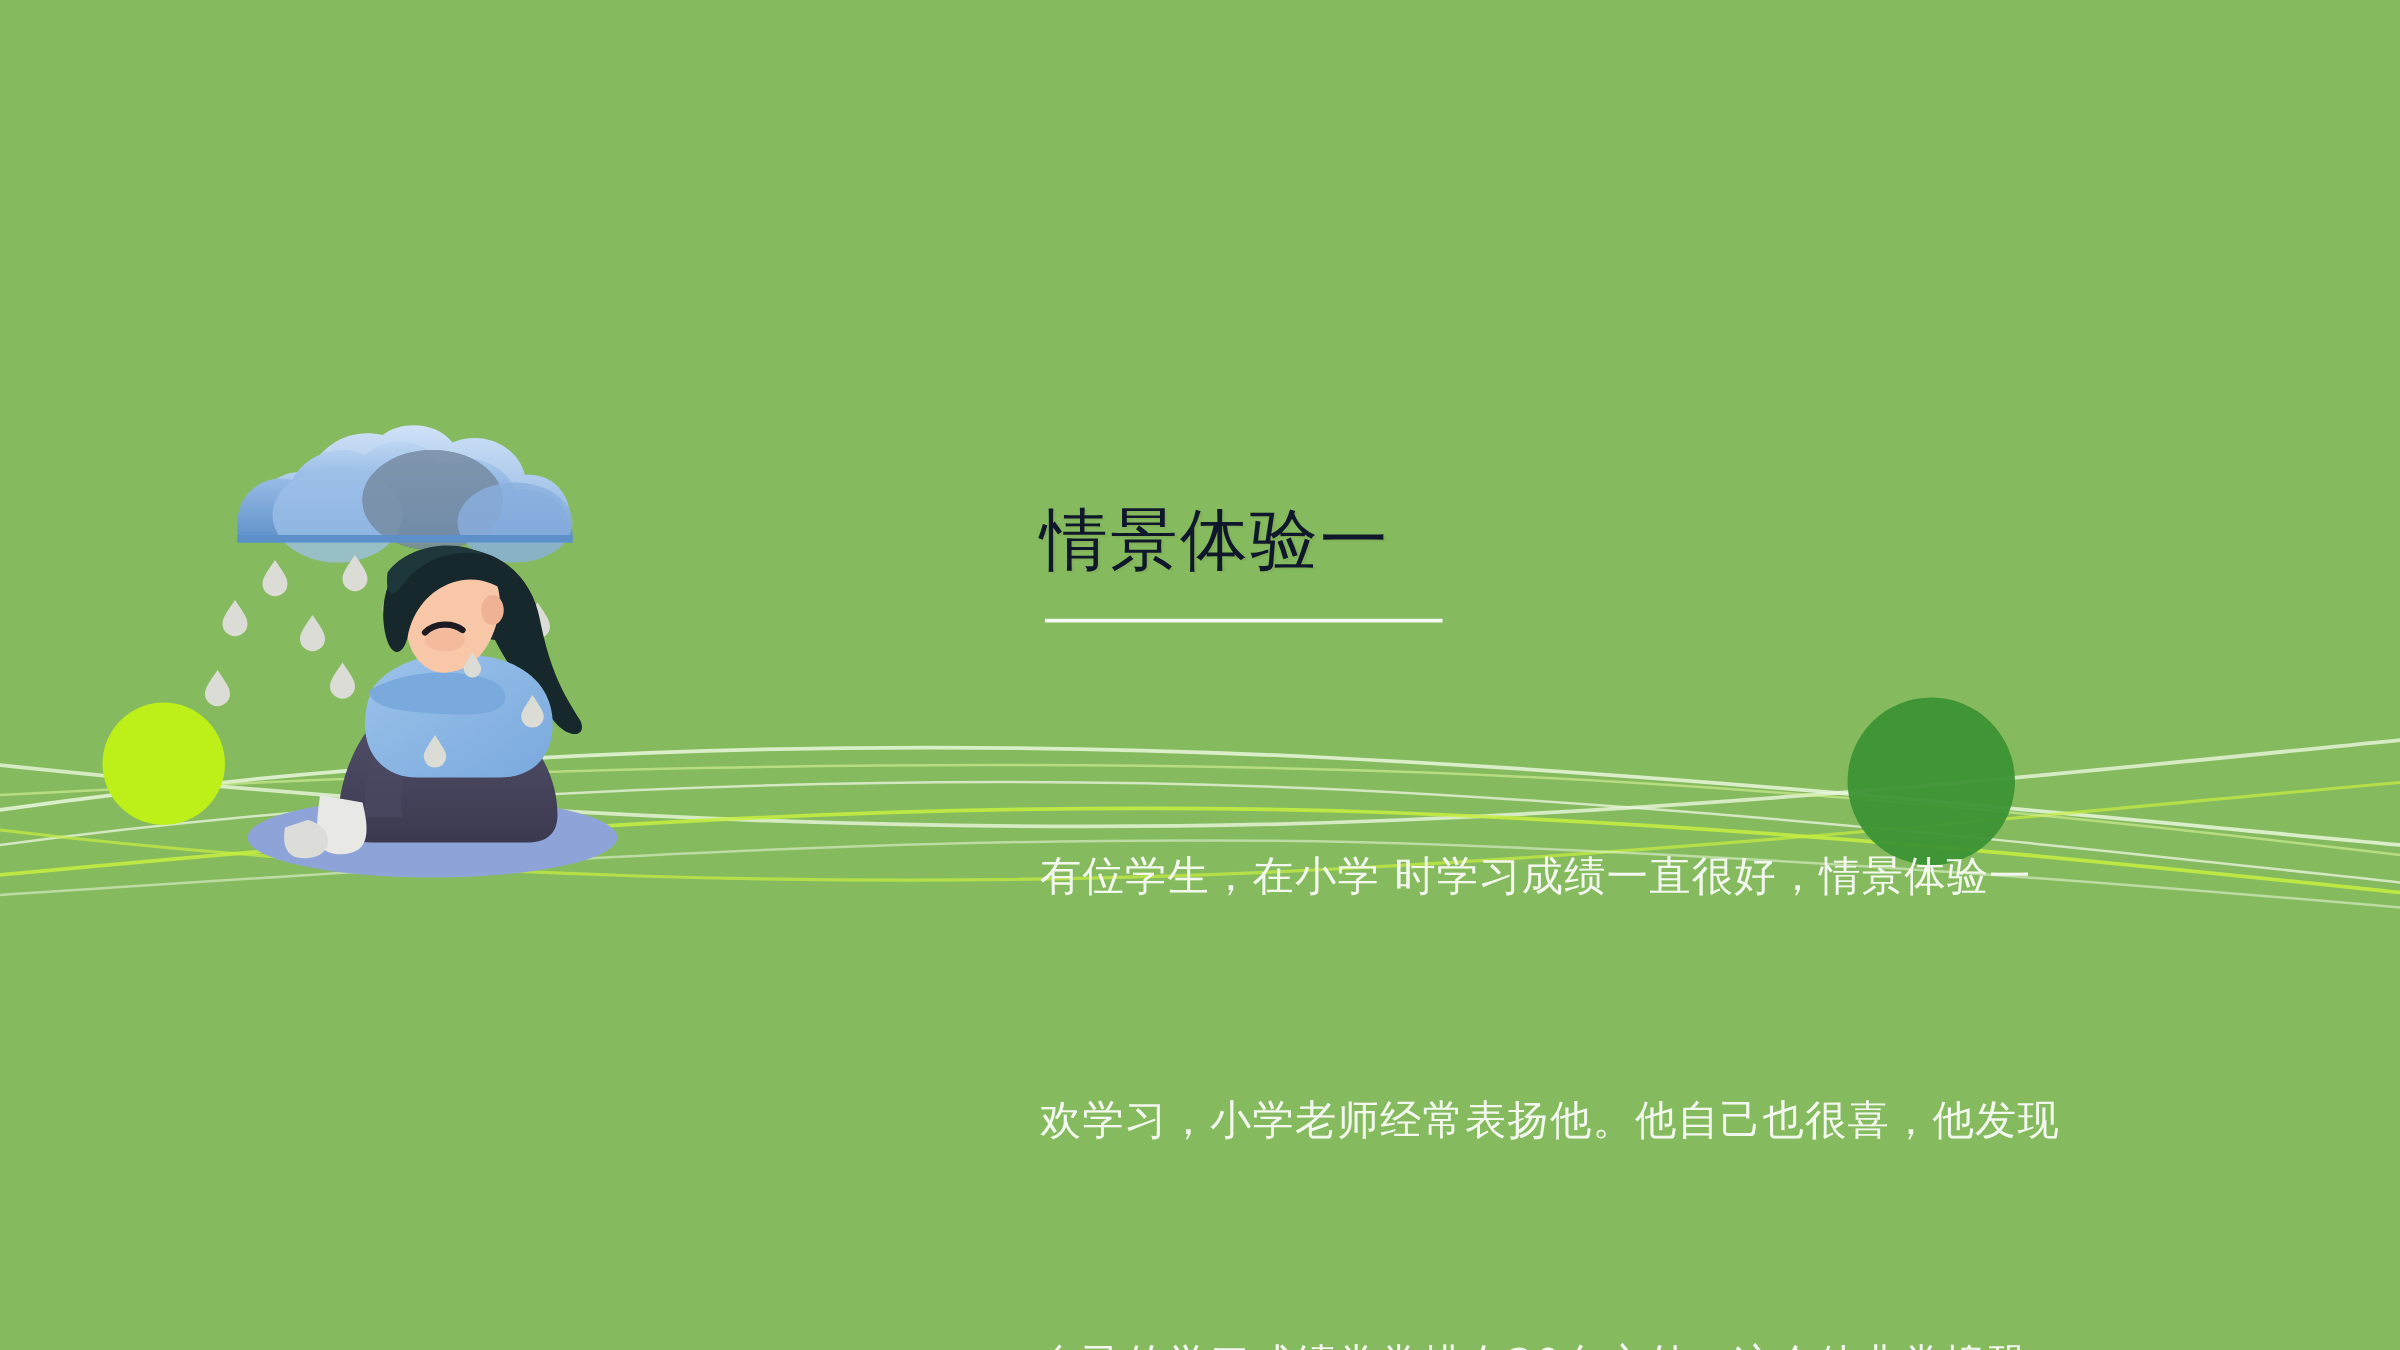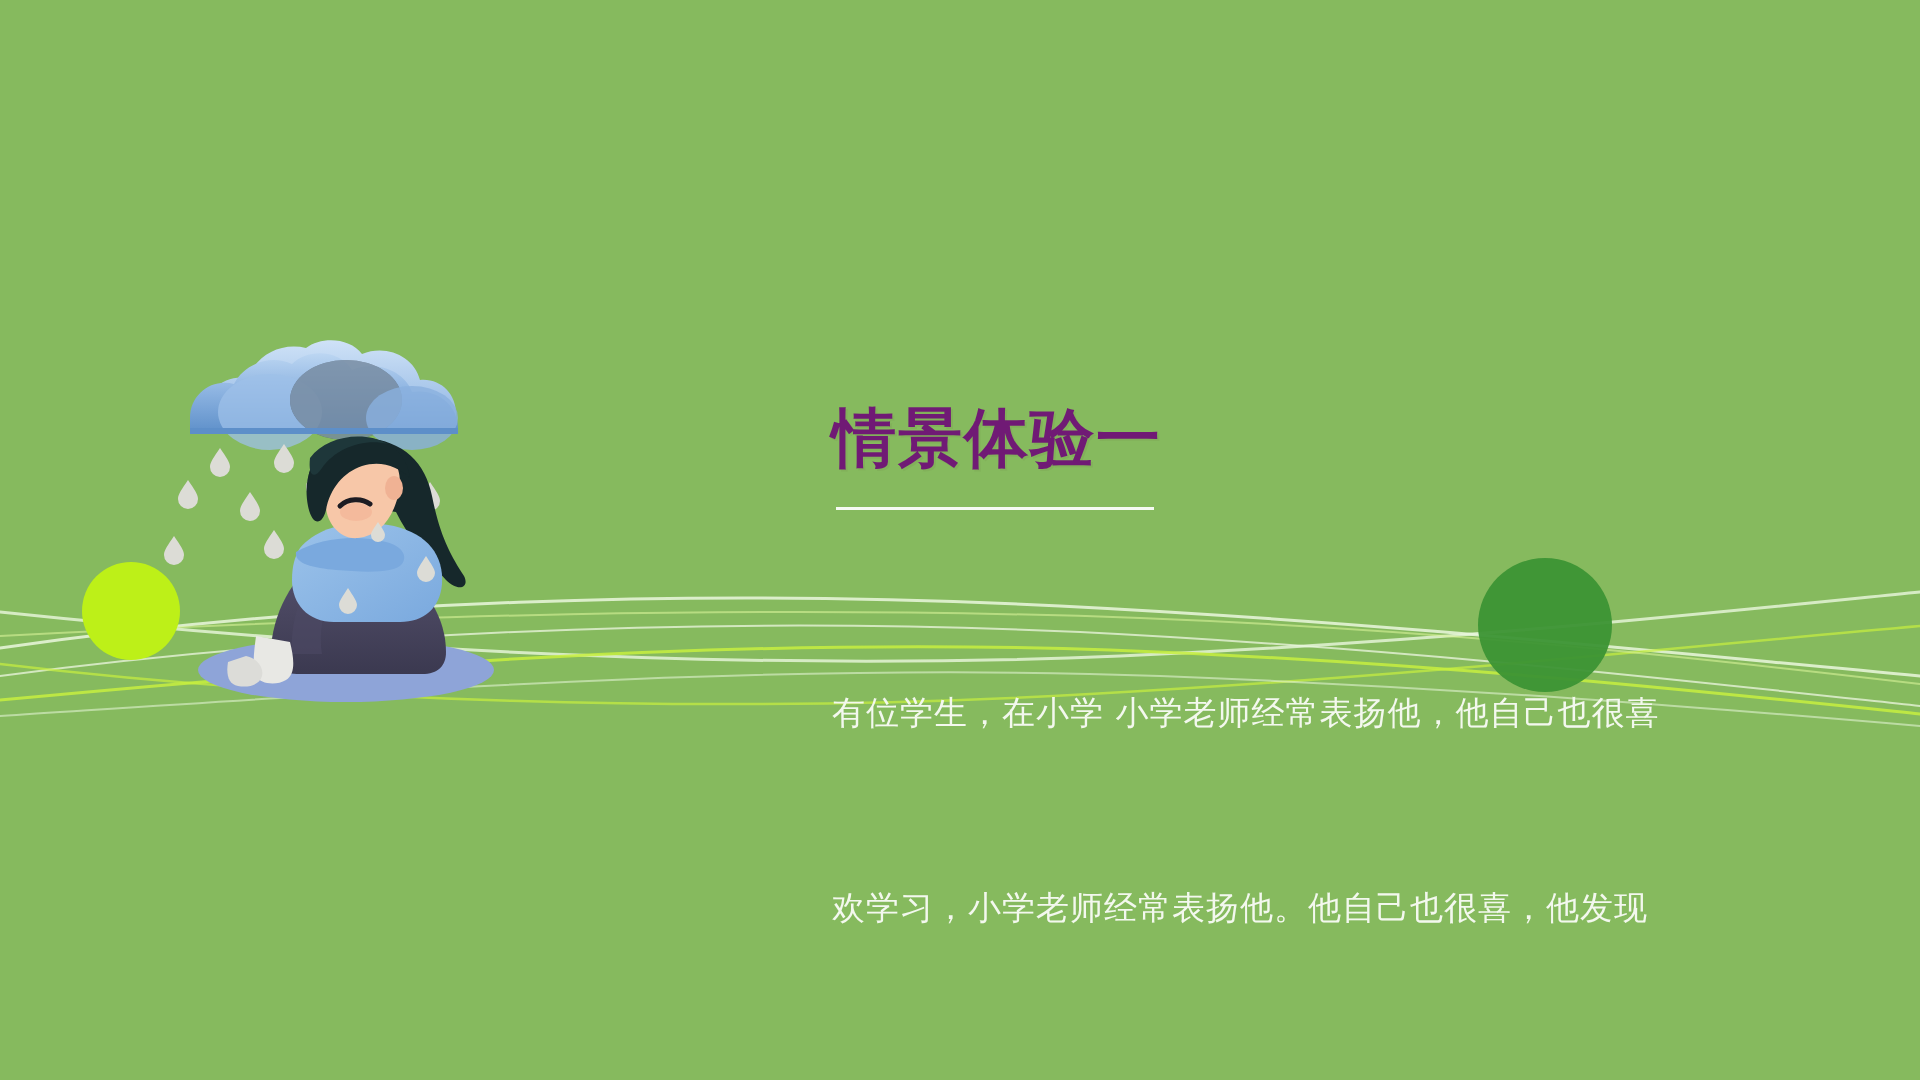--- a/index.html
+++ b/index.html
@@ -56,23 +56,23 @@
   }
 
   
   .text-col {
     position: absolute;
     left: 832px;
     top: 400px;
     width: 900px;
   }
   .slide-title {
-    font-size: 64px;
-    font-weight: 700;
-    color: #701a75;
+    font-size: 54px;
+    font-weight: 400;
+    color: #0f172a;
     letter-spacing: 2px;
     line-height: 1.2;
     margin: 0;
     text-shadow: 2px 2px 0 rgba(120,150,80,0.25);
     font-family: "DejaVu Sans", "Liberation Sans", sans-serif;
   }
   .title-rule {
     width: 318px;
     height: 3px;
     background: #ffffff;
@@ -208,21 +208,21 @@
                C146,334 144,318 140,302 Z" fill="#e8e8e4"></path>
       <path d="M78,322 C76,334 78,344 88,346 C100,348 110,344 112,336
                C114,326 106,318 96,316 Z" fill="#dcdcd8"></path>
     </g>
   </svg>
 
   <div class="text-col">
     <h1 class="slide-title">情景体验一</h1>
     <div class="title-rule"></div>
     <div class="body-text">
-      <span class="body-line">有位学生，在小学 小学老师经常表扬他，他自己也很喜</span>
+      <span class="body-line">有位学生，在小学 时学习成绩一直很好，情景体验一</span>
       <span class="body-line">欢学习，小学老师经常表扬他。他自己也很喜，他发现</span>
       <span class="body-line">自己的学习成绩常常排在20名之外，这令他非常惶恐，</span>
       
       
     </div>
   </div>
 
 </div>
 
 </body></html>

